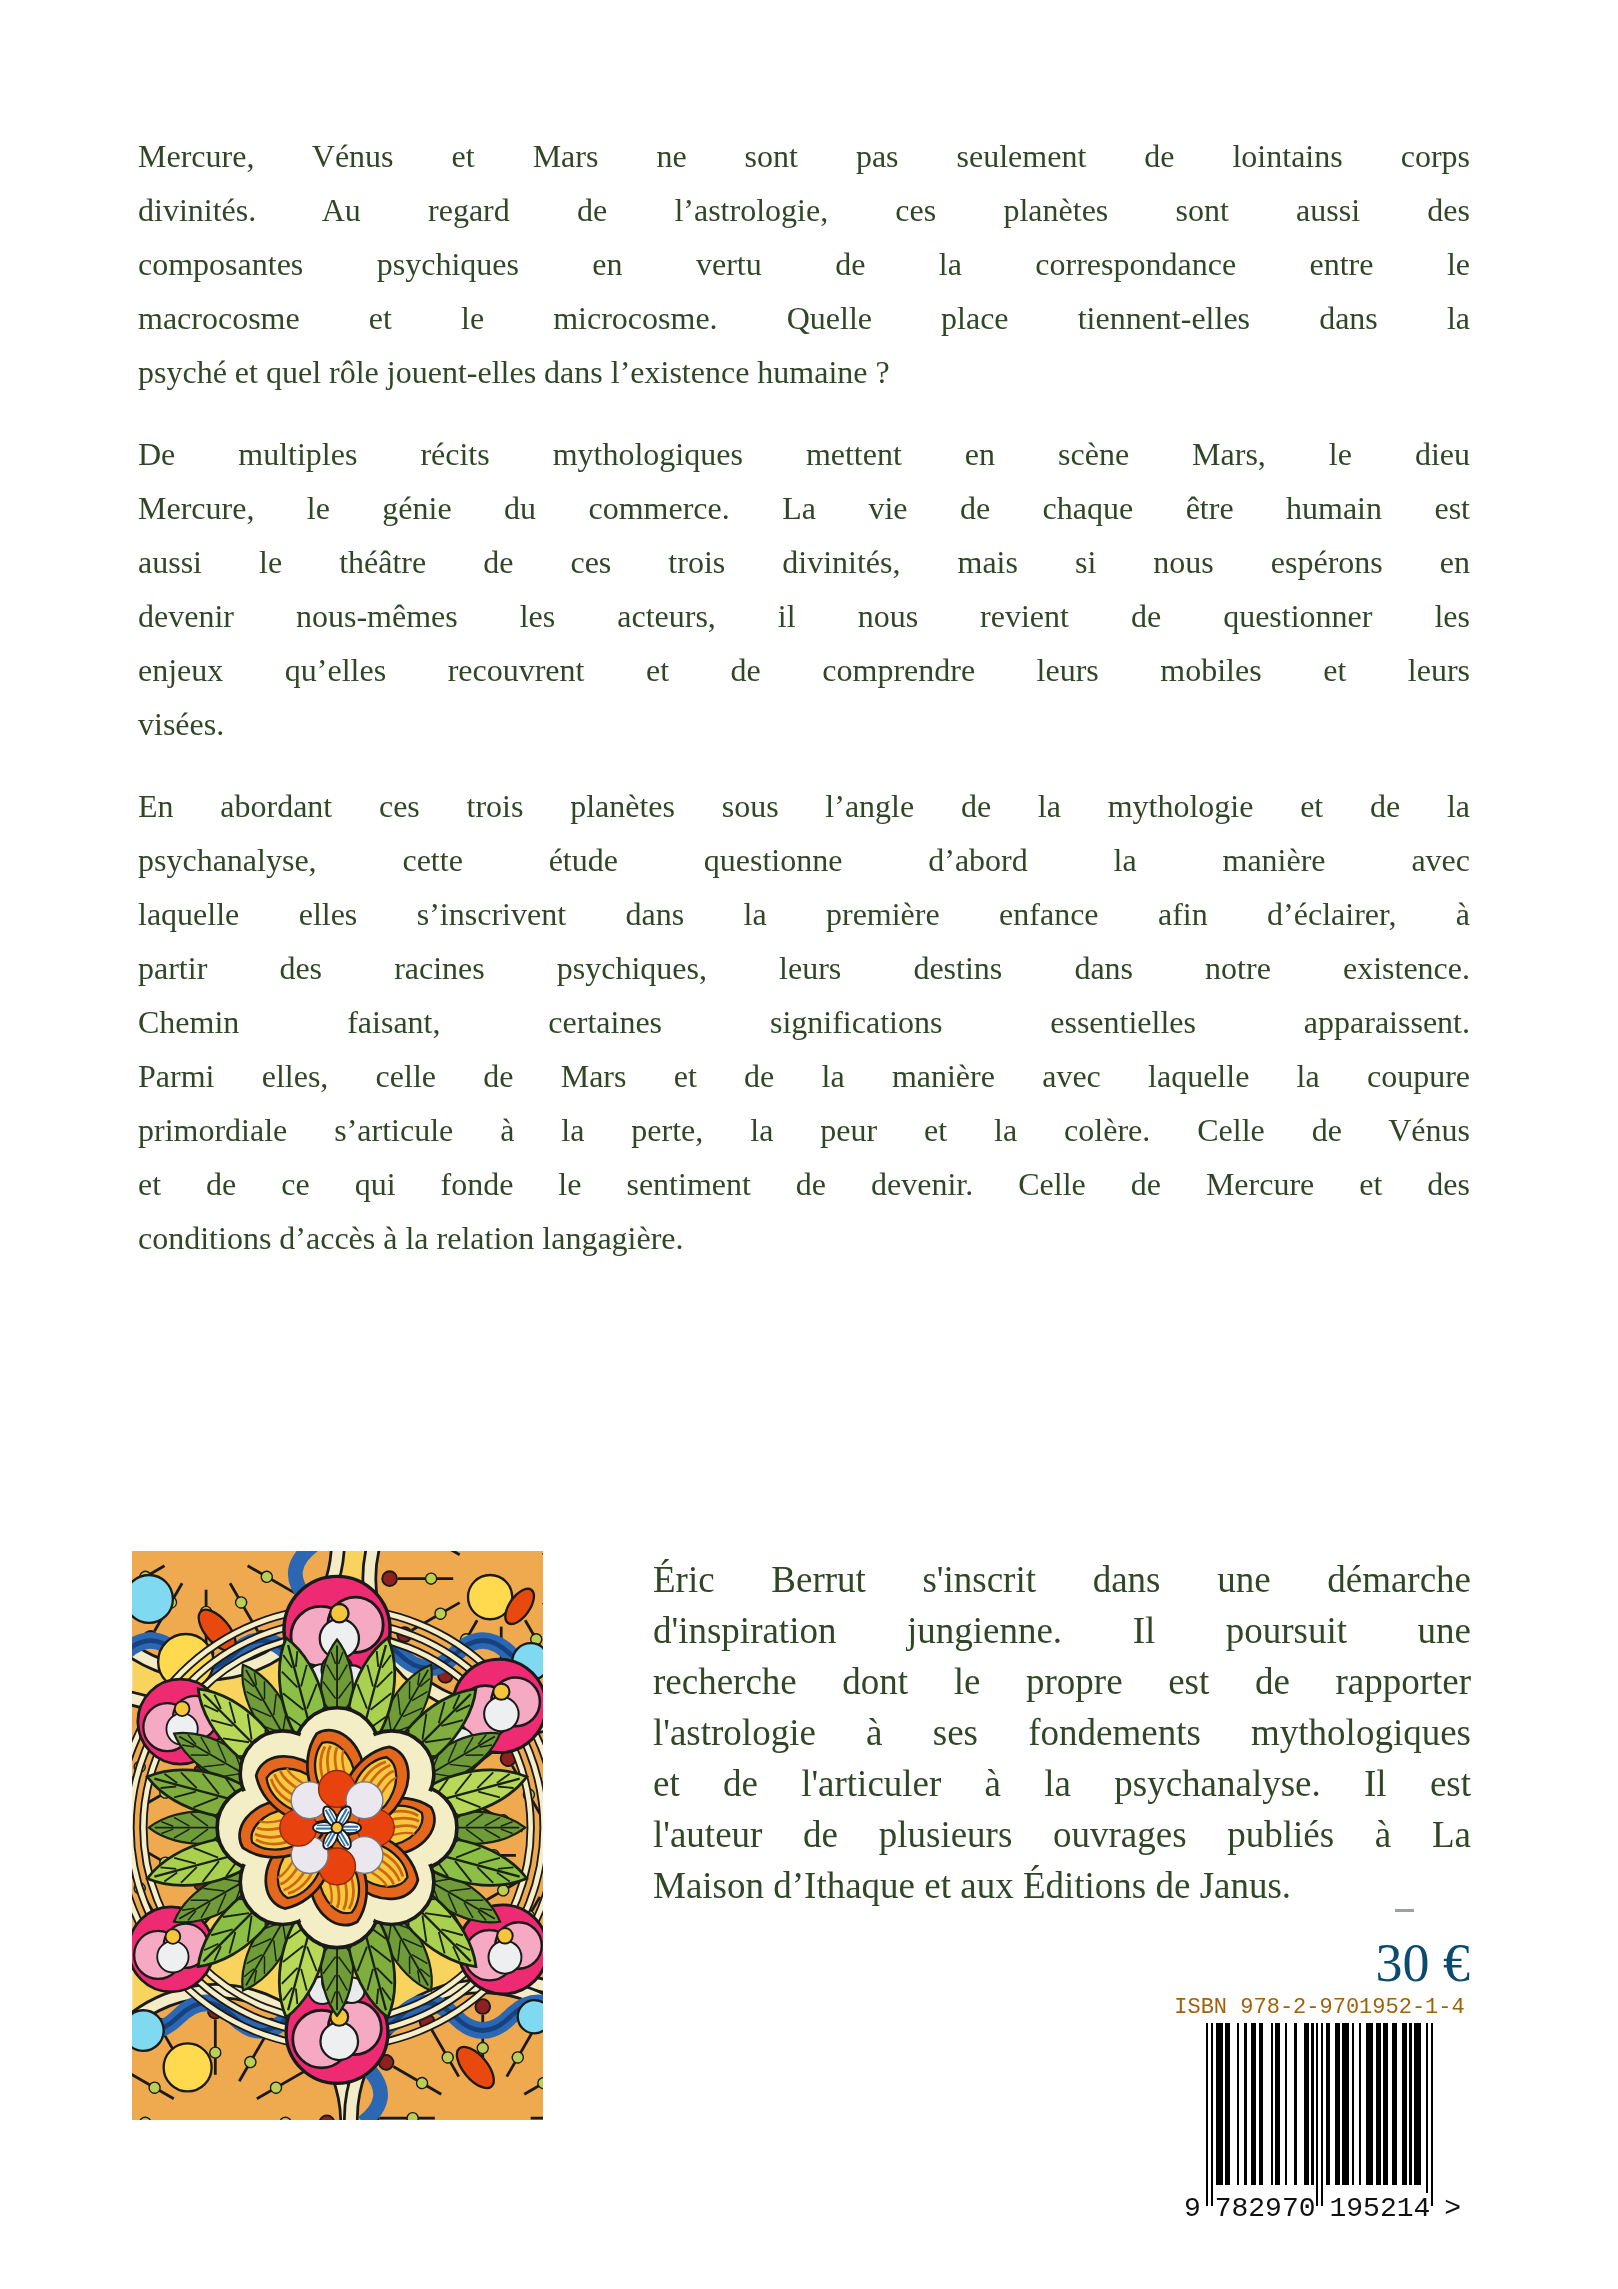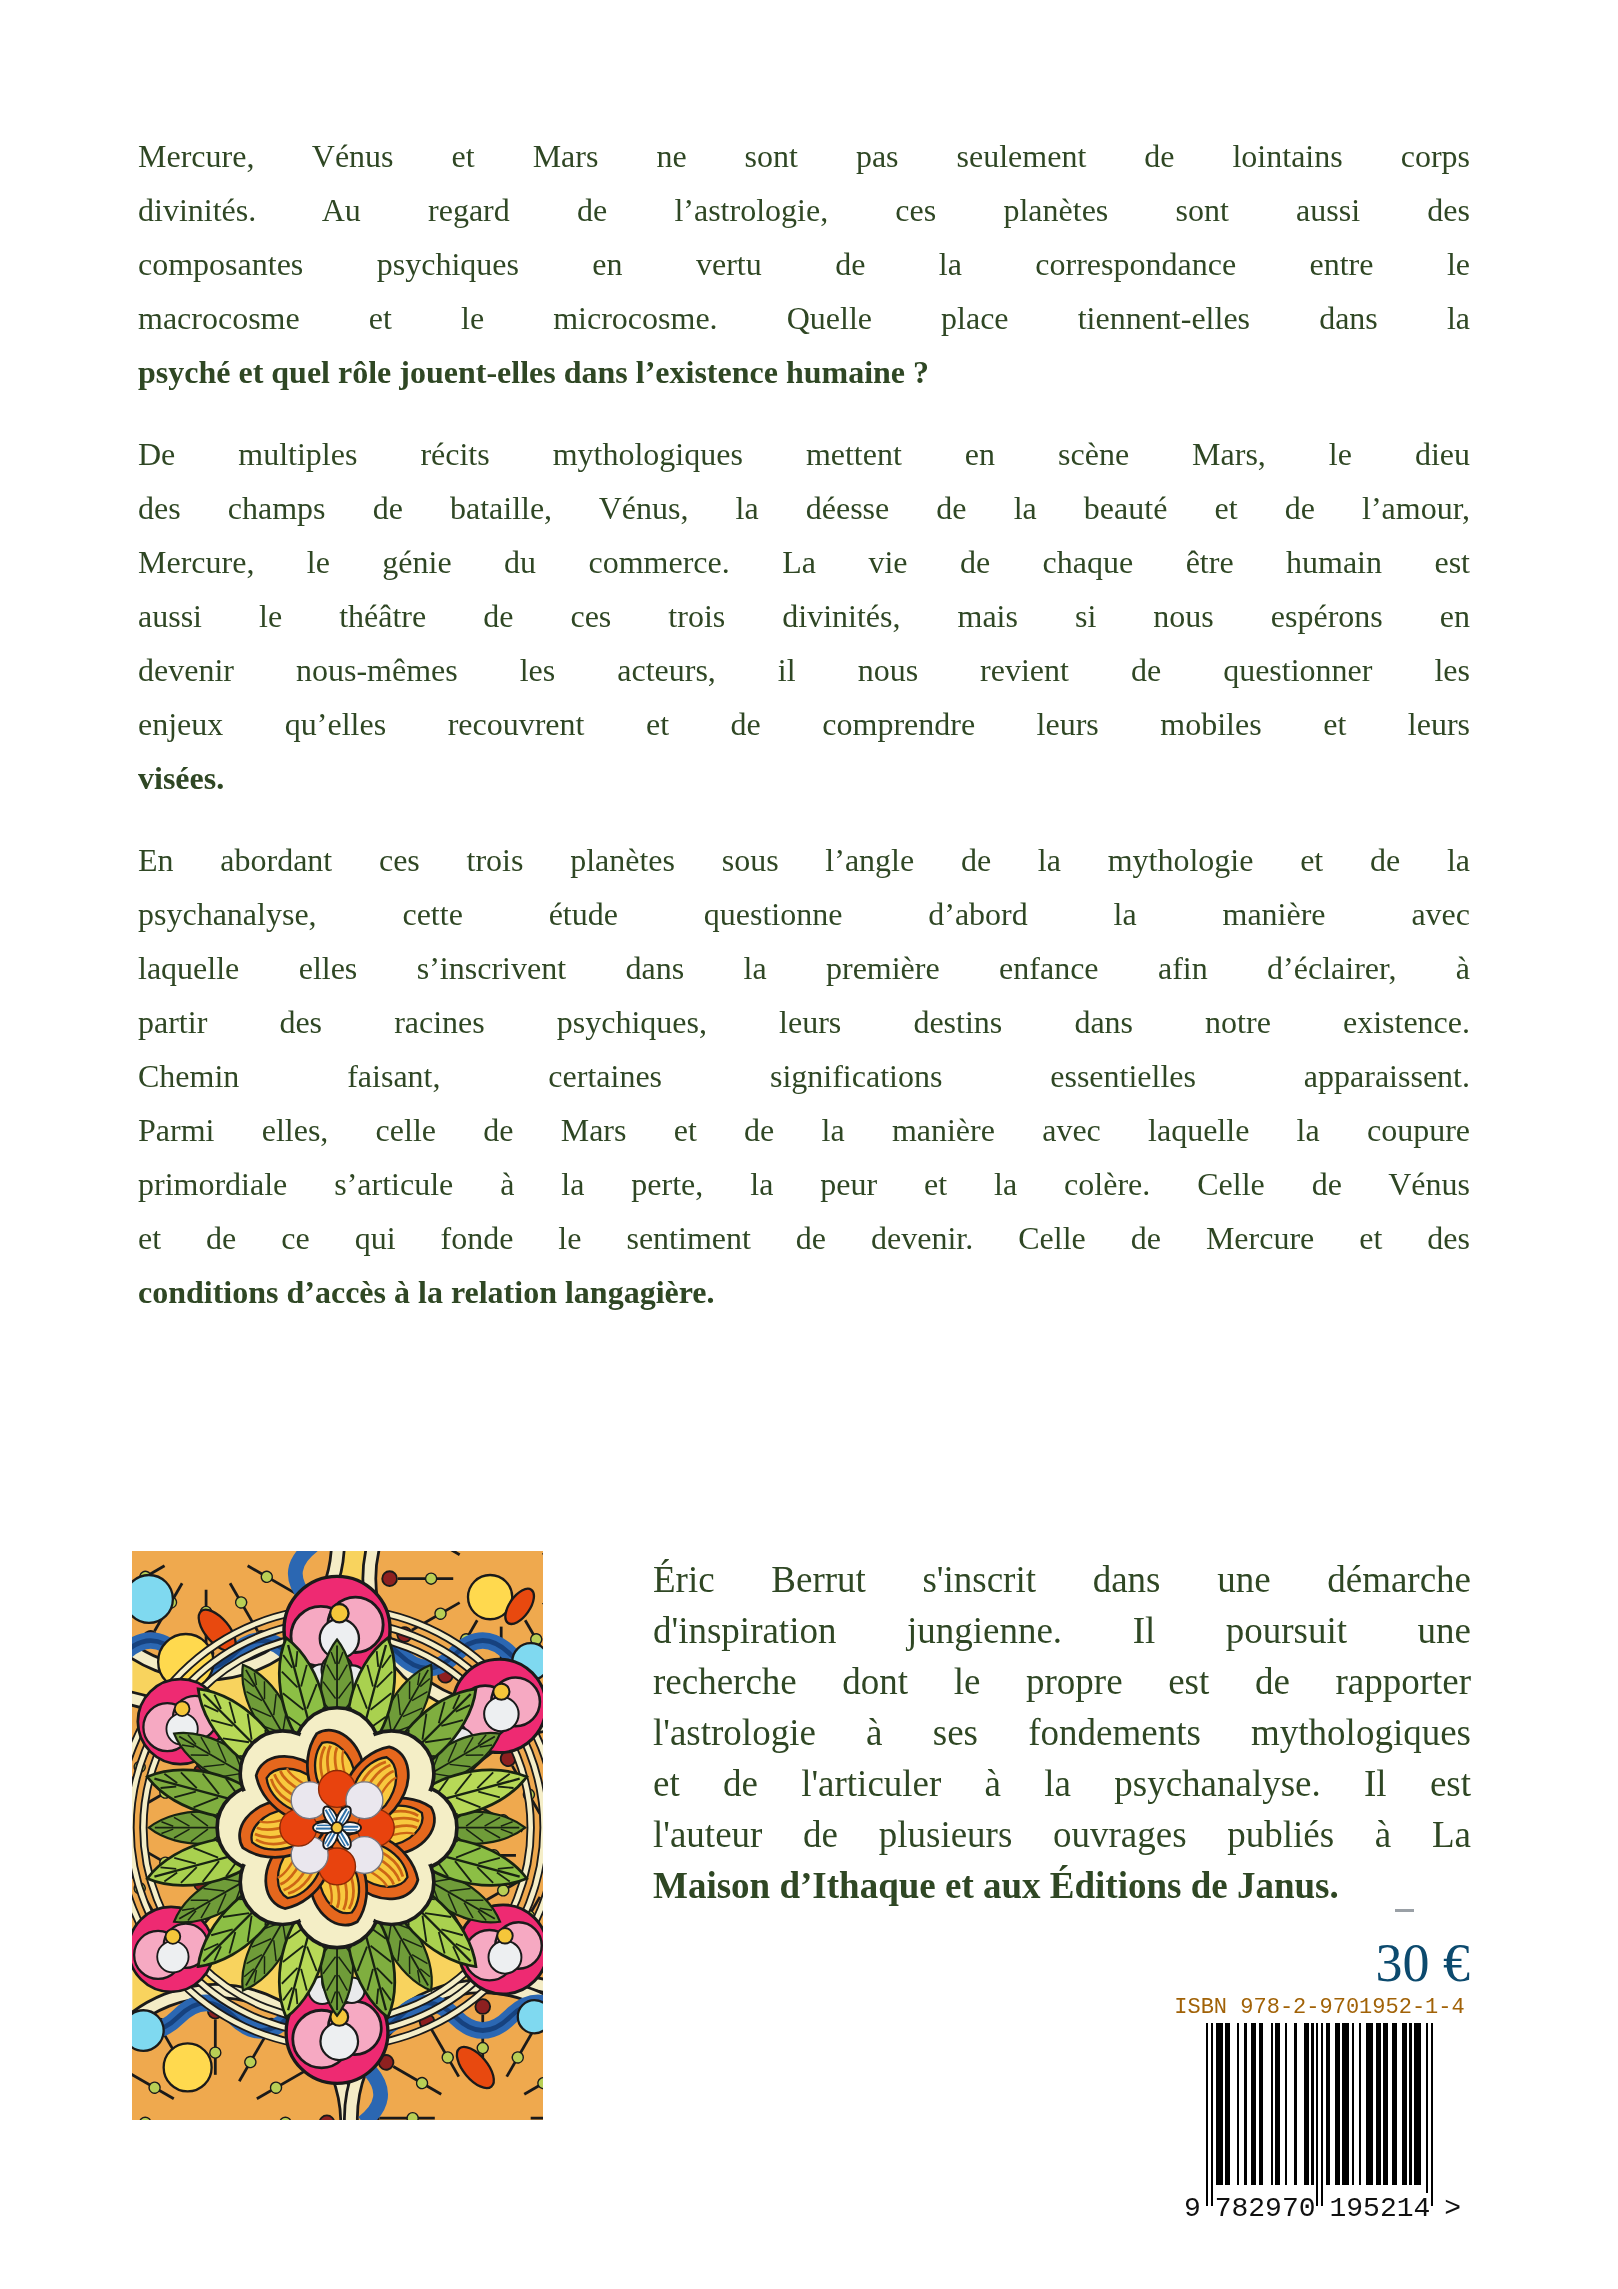--- a/index.html
+++ b/index.html
@@ -5,21 +5,21 @@
   html,body{margin:0;padding:0;background:#ffffff;}
   .page{position:relative;width:1619px;height:2290px;background:#ffffff;overflow:hidden;
         font-family:"Liberation Serif", serif;}
 
   
   .synopsis{position:absolute;left:138px;top:129px;width:1332px;color:#2f4724;}
   .para{margin:0 0 28px 0;}
   .para.p3{margin-top:9.2px;}
   .tline{font-size:32px;line-height:54px;text-align:justify;text-align-last:justify;
          white-space:normal;}
-  .tline.last{text-align-last:left;font-weight:bold;}
+  .tline.last{text-align-last:left;}
 
   
   .bio{position:absolute;left:653px;top:1554px;width:818px;color:#2f4724;}
   .bio .tline{font-size:37px;line-height:51px;}
 
   
   .cover-art{position:absolute;left:132px;top:1551px;width:411px;height:569px;}
   .cover-art svg{display:block;width:411px;height:569px;}
 
   
@@ -46,21 +46,20 @@
   <div class="synopsis">
     <div class="para p1">
         <div class="tline">Mercure, Vénus et Mars ne sont pas seulement de  lointains corps</div>
         <div class="tline">divinités. Au regard de l’astrologie, ces planètes sont aussi des</div>
         <div class="tline">composantes psychiques en vertu de la correspondance entre le</div>
         <div class="tline">macrocosme et le microcosme. Quelle place tiennent-elles dans la</div>
         <div class="tline last">psyché et quel rôle jouent-elles dans l’existence humaine ?</div>
       </div>
     <div class="para p2">
         <div class="tline">De multiples récits mythologiques mettent en scène Mars, le dieu</div>
-        <div class="tline">des champs de bataille, Vénus, la déesse de la beauté et de l’amour,</div>
         <div class="tline">Mercure, le génie du commerce. La vie de chaque être humain est</div>
         <div class="tline">aussi le théâtre de ces trois divinités, mais si nous espérons en</div>
         <div class="tline">devenir nous-mêmes les acteurs, il nous revient de questionner les</div>
         <div class="tline">enjeux qu’elles recouvrent et de comprendre leurs mobiles et leurs</div>
         <div class="tline last">visées.</div>
       </div>
     <div class="para p3">
         <div class="tline">En abordant ces trois planètes sous l’angle de la mythologie et de la</div>
         <div class="tline">psychanalyse, cette étude questionne d’abord la manière avec</div>
         <div class="tline">laquelle elles s’inscrivent dans la première enfance afin d’éclairer, à</div>

